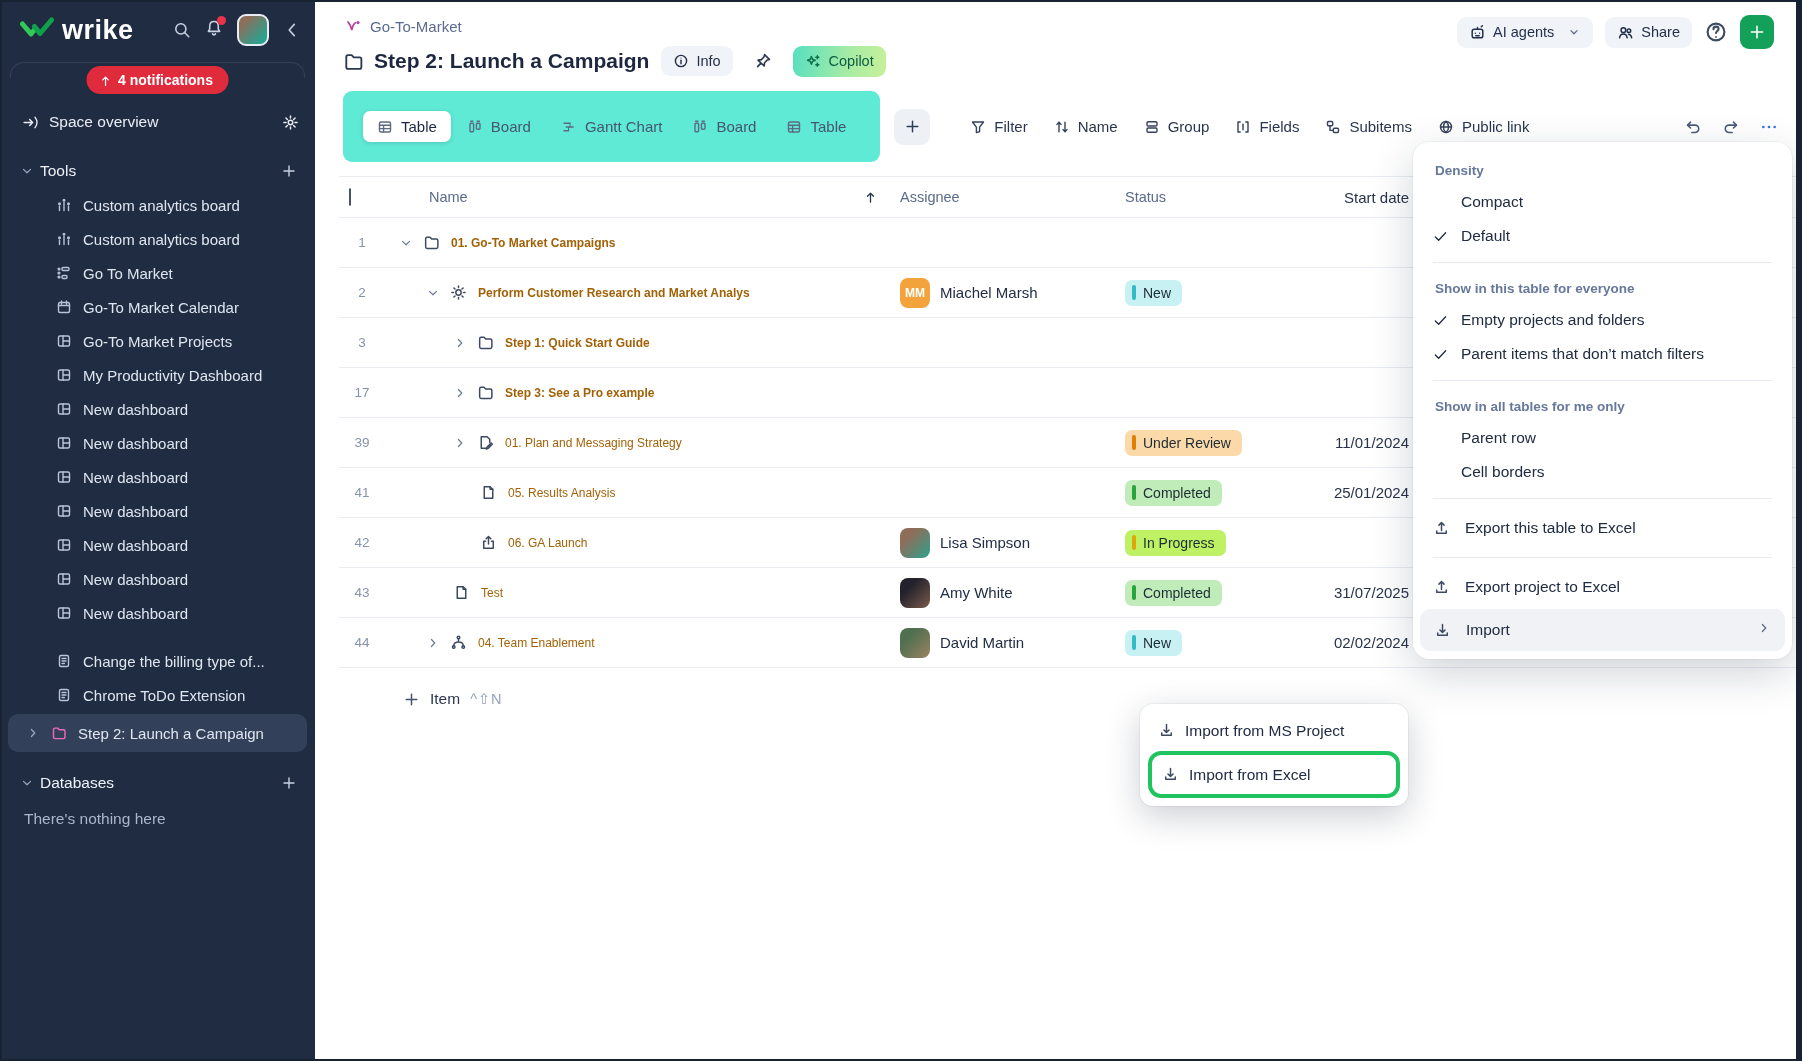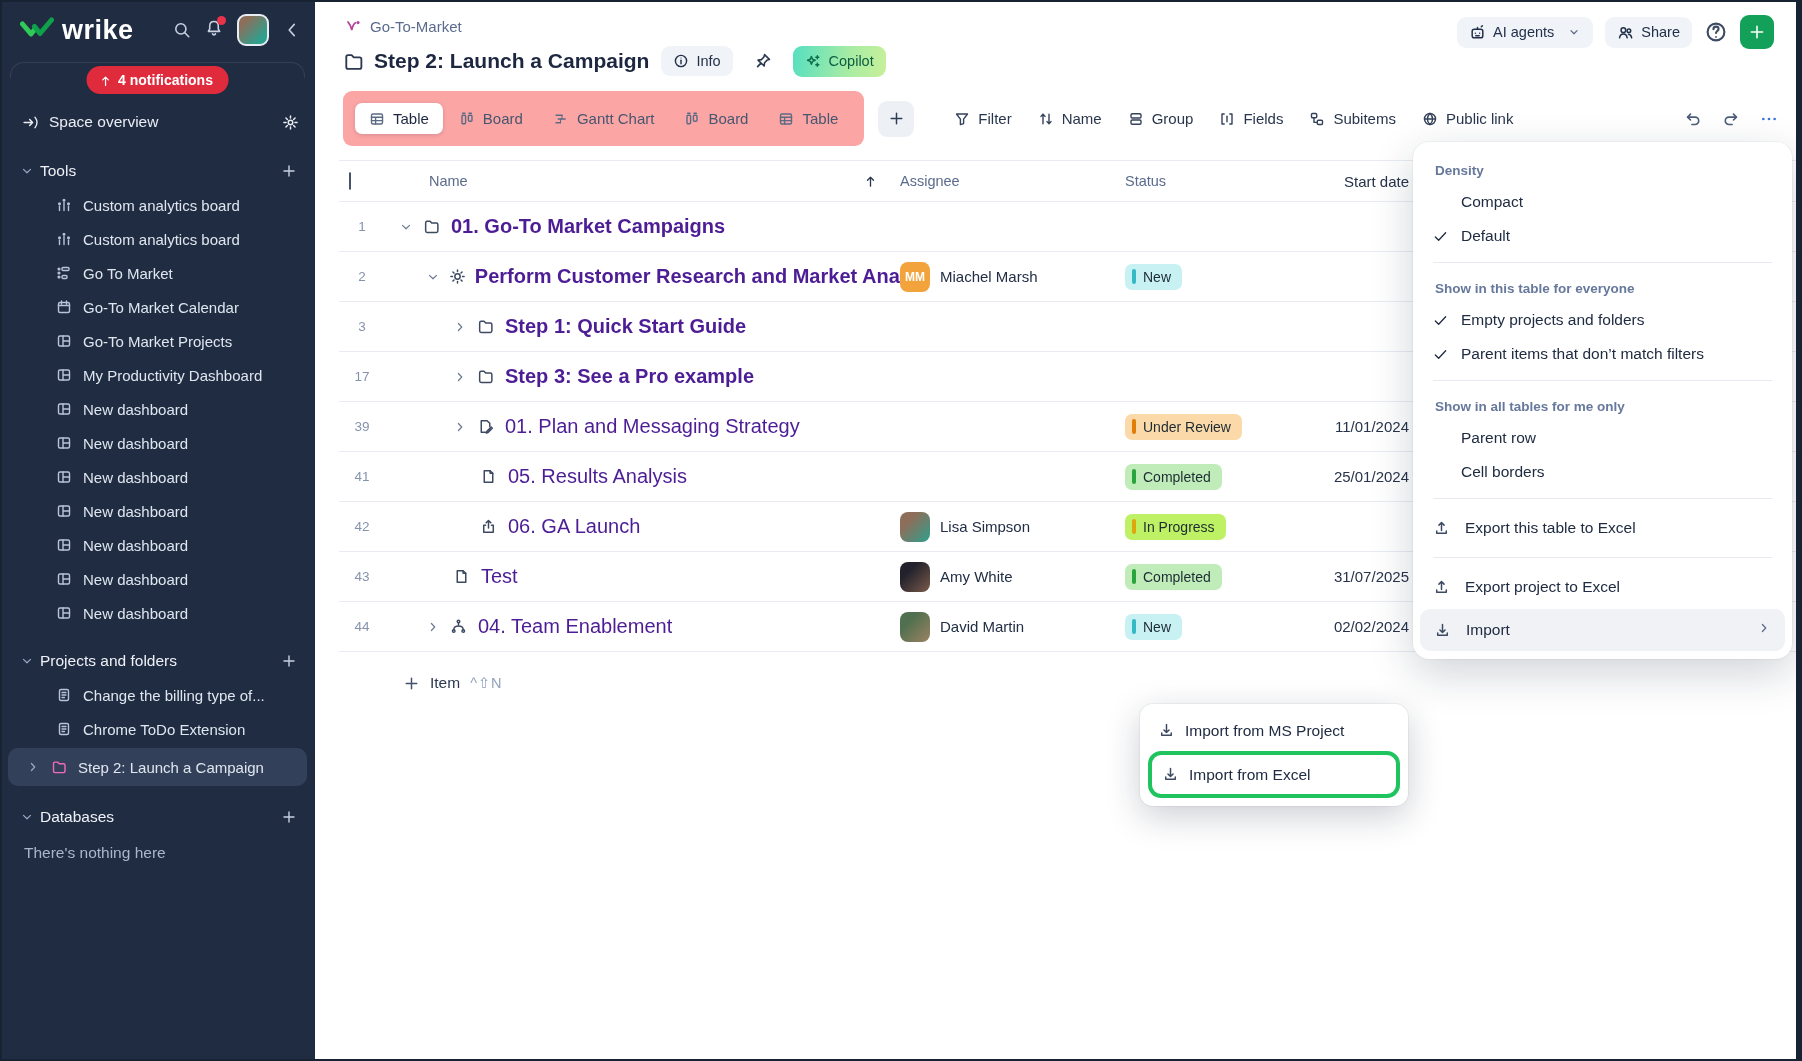--- a/index.html
+++ b/index.html
@@ -43,21 +43,21 @@
   .page-title { font-size:21px; font-weight:700; color:#1d2840; display:flex; align-items:center; gap:10px; }
   .pill { display:inline-flex; align-items:center; gap:7px; background:#f0f3f8; border-radius:9px; padding:7px 12px; font-size:14.5px; color:#22304a; }
   .pill.icon-only { padding:7px 9px; }
   .copilot { background:linear-gradient(100deg,#55dfc0 0%,#a8eca4 60%,#c8f09a 100%); color:#0d5c41; font-weight:500; }
   .top-right { position:absolute; top:15px; right:28px; display:flex; align-items:center; gap:12px; z-index:6; }
   .add-btn { width:34px; height:34px; border-radius:9px; background:#13a159; color:#fff; display:flex; align-items:center; justify-content:center; }
   .help-ic { color:#3d4a63; }
 
   
   .toolbar { display:flex; align-items:center; padding:14px 24px 0 28px; gap:14px; }
-  .tabs { display:flex; background:#fca5a5; border-radius:9px; padding:12px; gap:2px; }
+  .tabs { display:flex; background:#5eead4; border-radius:9px; padding:20px; gap:2px; }
   .tab { display:flex; align-items:center; gap:8px; padding:7px 14px; border-radius:7px; font-size:15px; color:#47566f; }
   .tab .ic { color:#5c6b84; }
   .tab.active { background:#fff; color:#1d2840; box-shadow:0 1px 4px rgba(24,39,75,.18); }
   .plus-box { width:36px; height:36px; background:#edf1f6; border-radius:9px; display:flex; align-items:center; justify-content:center; color:#2e3c55; }
   .tb-actions { display:flex; align-items:center; gap:26px; margin-left:26px; }
   .tb-act { display:flex; align-items:center; gap:8px; font-size:15px; color:#29364d; white-space:nowrap; }
   .tb-act .ic { color:#33415a; }
   .tb-right { margin-left:auto; display:flex; align-items:center; gap:20px; }
   .tb-right .ic { color:#4c5c78; }
   .tb-right .ic.active-blue { color:#3b76e0; }
@@ -65,21 +65,21 @@
   
   .grid-table { margin:14px 0 0 24px; }
   .trow { display:grid; grid-template-columns:46px 515px 225px 168px 120px 1fr; align-items:center; height:50px; border-bottom:1px solid #e8ecf2; }
   .thead { height:42px; border-top:1px solid #e8ecf2; color:#5a6b8c; font-size:14.5px; }
   .thead .cell-name { display:flex; align-items:center; justify-content:space-between; padding-right:22px; }
   .cb { width:18px; height:18px; border:1.5px solid #46536b; border-radius:5px; margin-left:10px; }
   .cell-num { text-align:center; font-size:13.5px; color:#8593ad; }
   .cell-name { display:flex; align-items:center; min-width:0; }
   .cell-name .chev { color:#6d7b95; width:24px; display:inline-flex; }
   .cell-name .ticon { color:#3c4960; width:28px; display:inline-flex; }
-  .row-label { font-size:20px; color:#4c1d95; white-space:nowrap; overflow:hidden; }
+  .row-label { font-size:12px; color:#a16207; white-space:nowrap; overflow:hidden; }
   .row-label.bold { font-weight:700; }
   .cell-assignee { display:flex; align-items:center; gap:10px; font-size:15px; color:#222e45; }
   .avatar { width:30px; height:30px; border-radius:8px; display:flex; align-items:center; justify-content:center; font-size:12px; font-weight:700; color:#fff; }
   .status-pill { display:inline-flex; align-items:center; gap:7px; padding:5px 11px 5px 7px; border-radius:7px; font-size:14px; color:#1d2b33; }
   .status-bar { width:4px; height:15px; border-radius:2px; }
   .cell-date { font-size:15px; color:#27334a; text-align:right; padding-right:4px; }
   .add-row { display:flex; align-items:center; gap:10px; padding:22px 0 0 64px; color:#2c3950; font-size:15.5px; }
   .add-row .ic { color:#44536d; }
   .shortcut { color:#93a2bb; font-size:14.5px; letter-spacing:1px; }
 
@@ -304,33 +304,20 @@
                 <rect x="2.5" y="3" width="11" height="10" rx="1.5"></rect>
                 <path d="M7 3v10M7 8h6.5"></path>
               </svg>
             </span>
             <span>New dashboard</span>
           </div>
         </div>
     </div>
 
     <div class="sb-section">
-      <div class="sb-head">
-        <span class="ic chev" id="i-chevd2">
-            <svg width="14" height="14" viewBox="0 0 16 16" fill="none" stroke="currentColor" stroke-width="1.4" stroke-linecap="round" stroke-linejoin="round">
-              <path d="M4 6.2 8 10l4-3.8"></path>
-            </svg>
-          </span>
-        <span class="grow">Projects and folders</span>
-        <span class="ic plus" id="i-plus2">
-            <svg width="16" height="16" viewBox="0 0 16 16" fill="none" stroke="currentColor" stroke-width="1.4" stroke-linecap="round" stroke-linejoin="round">
-              <path d="M8 3v10M3 8h10"></path>
-            </svg>
-          </span>
-      </div>
       <div id="projects-list">
           <div class="sb-item">
             <span class="ic">
               <svg width="16" height="16" viewBox="0 0 16 16" fill="none" stroke="currentColor" stroke-width="1.4" stroke-linecap="round" stroke-linejoin="round">
                 <rect x="3.5" y="2.5" width="9" height="11" rx="1.5"></rect>
                 <path d="M6 5.5h4M6 8h4M6 10.5h2.5"></path>
               </svg>
             </span>
             <span>Change the billing type of...</span>
           </div>

